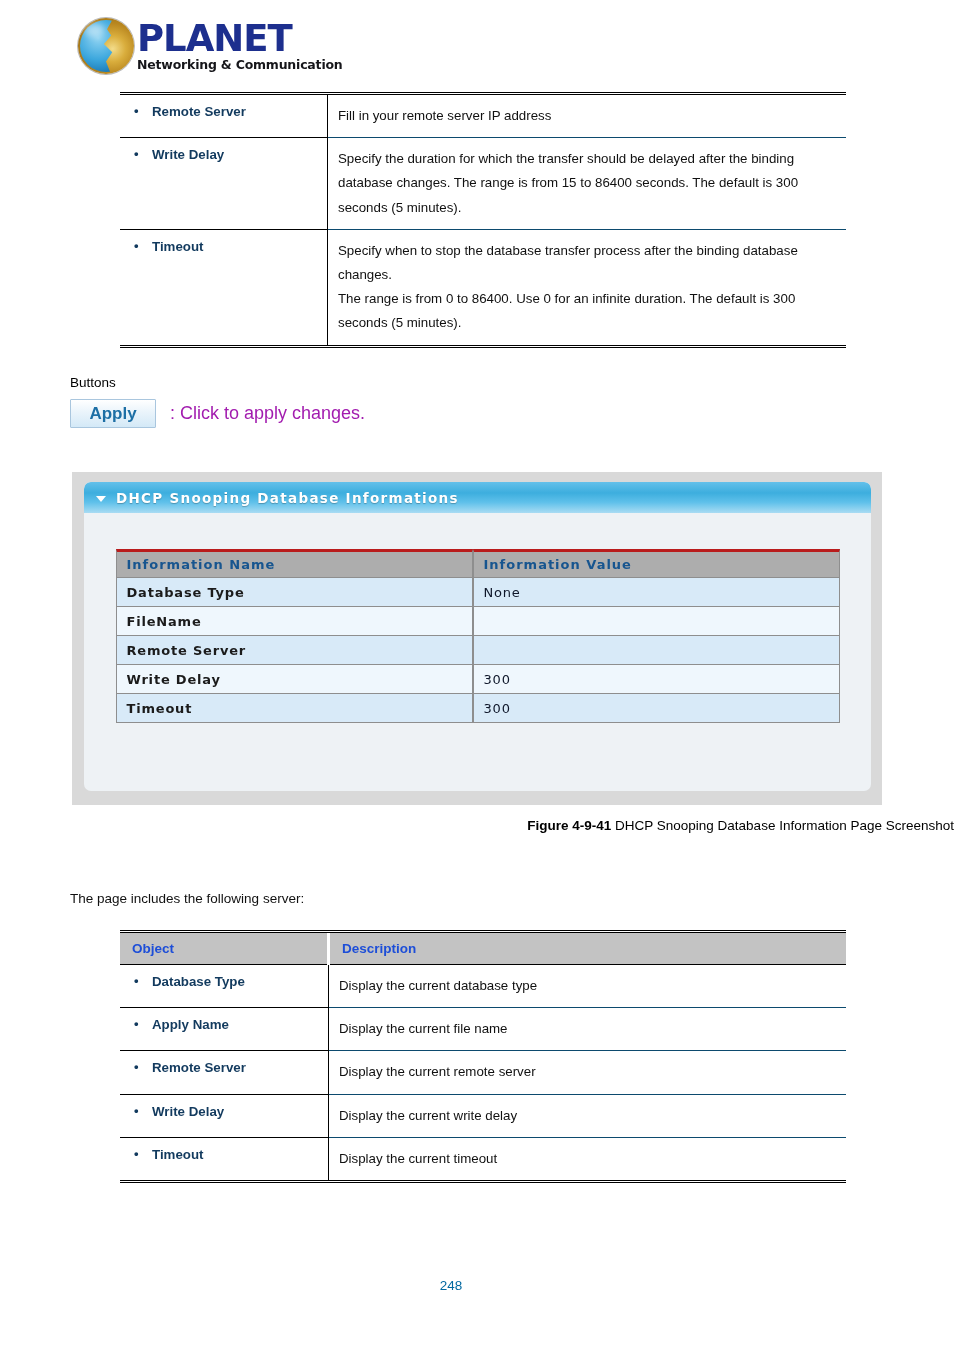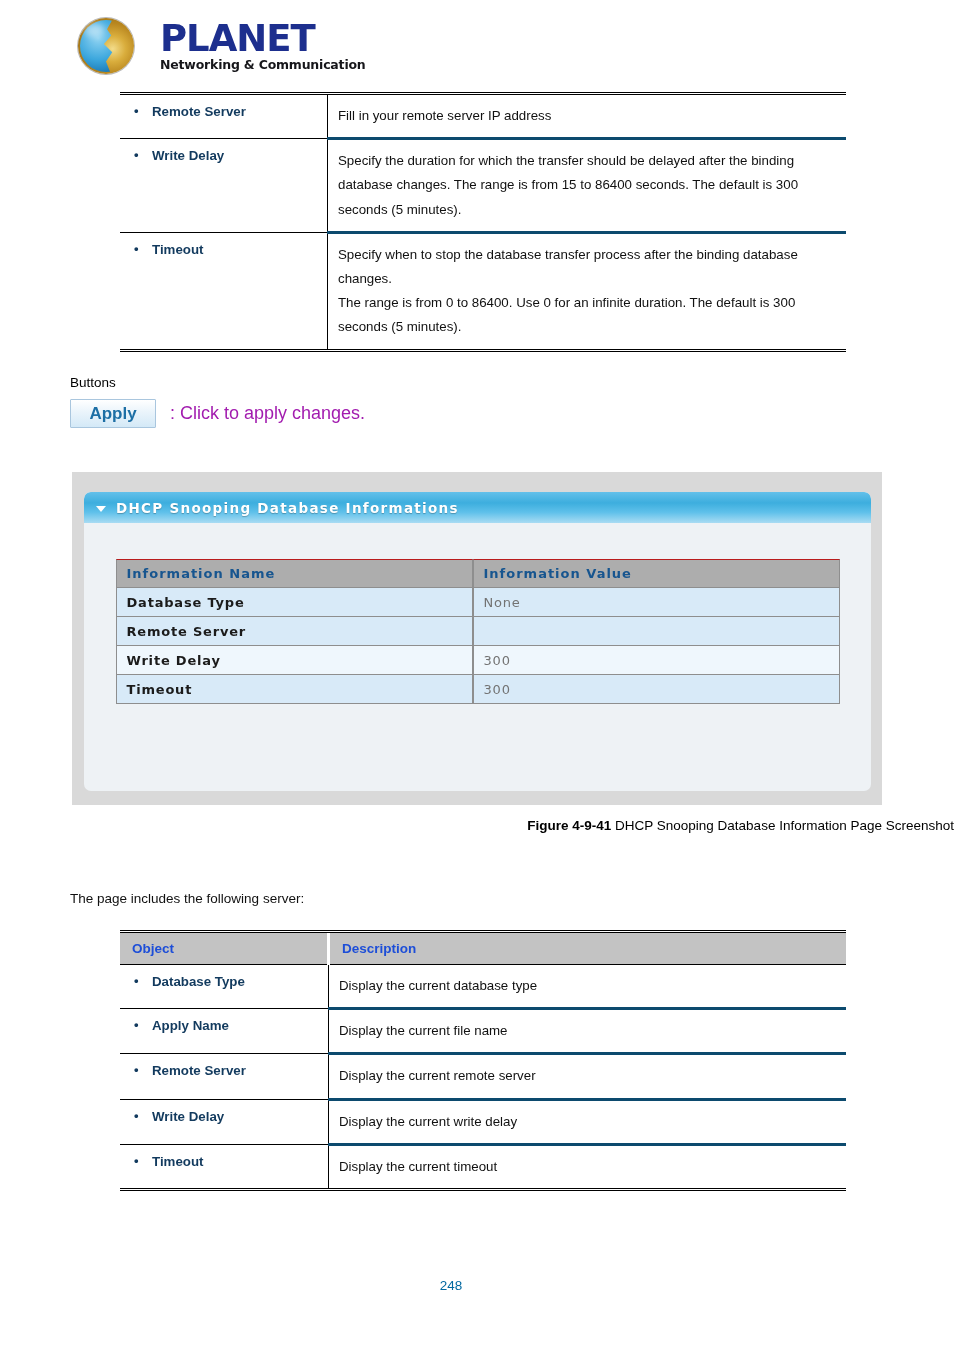--- a/index.html
+++ b/index.html
@@ -16,21 +16,21 @@
     overflow: hidden;
   }
 
   
   .logo-wrap {
     position: absolute;
     left: 78px;
     top: 18px;
     display: flex;
     align-items: center;
-    gap: 26px;
+    gap: 3px;
   }
   .logo-globe {
     width: 56px;
     height: 56px;
     border-radius: 50%;
     background:
       radial-gradient(circle at 62% 55%, #f3dc8a 0%, #d9ad3c 28%, #b8861f 55%, #8d6413 100%);
     position: relative;
     box-shadow: 0 0 0 1px #b9b9b9;
     overflow: hidden;
@@ -84,21 +84,21 @@
     border-top: 3px double #000;
   }
   .cell-obj {
     width: 195px;
     padding: 9px 0 9px 12px !important;
     border-right: 1px solid #000;
     border-bottom: 1px solid #000;
   }
   .cell-desc {
     padding: 9px 0 9px 10px !important;
-    border-bottom: 3px solid #0c4a6e;
+    border-bottom: 1px solid #0c4a6e;
     line-height: 1.82;
     font-size: 13.3px;
     color: #111;
   }
   .obj-label {
     color: #123a5e;
     font-weight: bold;
     font-size: 13.3px;
     position: relative;
     padding-left: 20px;
@@ -168,21 +168,21 @@
 
   
   .figure-frame {
     position: absolute;
     left: 72px;
     top: 472px;
     width: 810px;
     height: 333px;
     background: #d9d9d9;
     box-sizing: border-box;
-    padding: 20px 11px 14px 12px;
+    padding: 10px 11px 14px 12px;
   }
   .figure-inner {
     width: 100%;
     height: 100%;
     background: #eef2f5;
     border-radius: 7px;
     box-sizing: border-box;
     padding: 0;
     position: relative;
     overflow: hidden;
@@ -227,34 +227,34 @@
     padding: 0 0 0 10px;
     text-align: left;
     box-sizing: border-box;
     border: 1px solid #8e8e8e;
     border-top: none;
     letter-spacing: 0.8px;
     overflow: hidden;
     white-space: nowrap;
   }
   .info-table tr:first-child th {
-    border-top: 1px solid #b91c1c;
+    border-top: 3px solid #b91c1c;
     margin-left: 35px;
   }
   .info-table th {
     background: #adadad;
     color: #17558f;
     font-weight: bold;
     letter-spacing: 1px;
   }
   .info-table .col-name { width: 357px; }
   .row-a td { background: #d8eaf8; }
   .row-b td { background: #eff7fd; }
   .cell-key { color: #1b1b1b; font-weight: bold; }
-  .cell-val { color: #737373; font-weight: normal; letter-spacing: 0.5px; }
+  .cell-val { color: #0f172a; font-weight: normal; letter-spacing: 0.5px; }
 
   
   .fig-caption {
     position: absolute;
     top: 818px;
     left: 0;
     width: 954px;
     text-align: right;
     font-size: 13.5px;
     color: #000;
@@ -329,20 +329,24 @@
         <tr>
           <th class="col-name">Information Name</th>
           <th>Information Value</th>
         </tr>
       </thead>
       <tbody>
         <tr class="row-a">
           <td class="cell-key">Database Type</td>
           <td class="cell-val">None</td>
         </tr>
+        <tr class="row-b">
+          <td class="cell-key">FileName</td>
+          <td class="cell-val"></td>
+        </tr>
         <tr class="row-a">
           <td class="cell-key">Remote Server</td>
           <td class="cell-val"></td>
         </tr>
         <tr class="row-b">
           <td class="cell-key">Write Delay</td>
           <td class="cell-val">300</td>
         </tr>
         <tr class="row-a">
           <td class="cell-key">Timeout</td>

